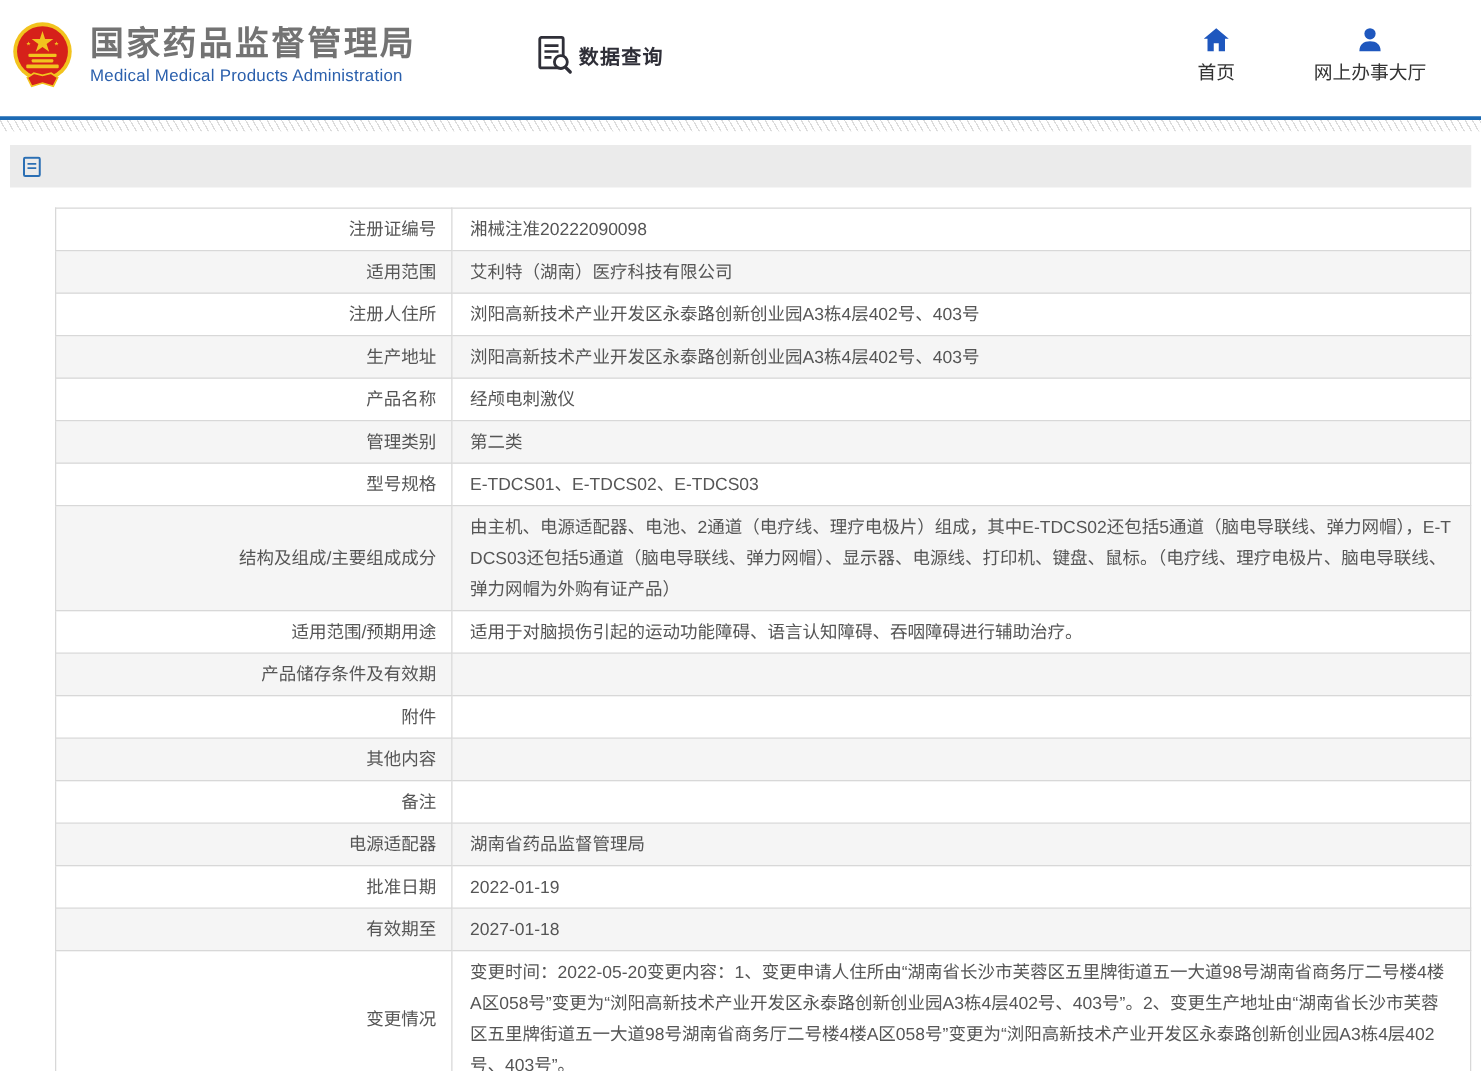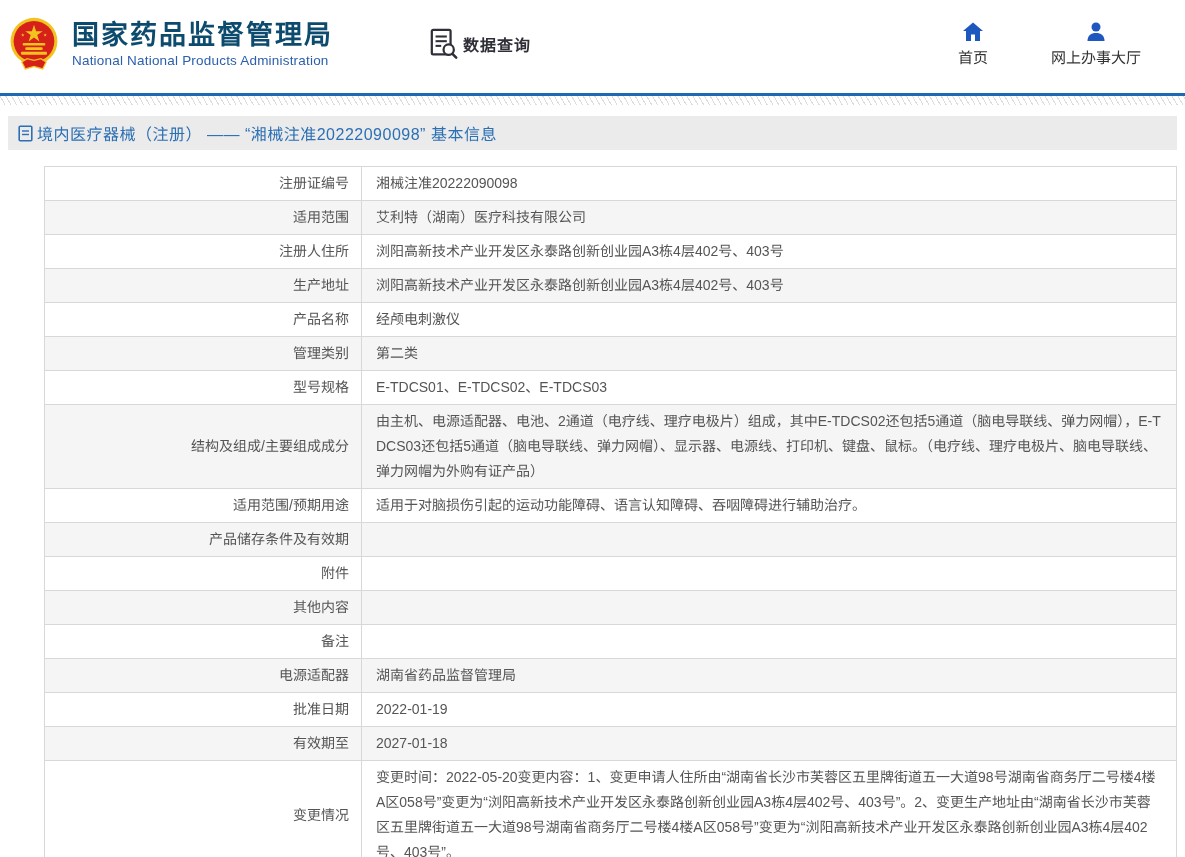--- a/index.html
+++ b/index.html
@@ -8,21 +8,21 @@
     background: #ffffff;
     font-family: "Liberation Sans", "DejaVu Sans", sans-serif;
   }
   
   .site-header {
     height: 93px; display: flex; align-items: center; padding: 0 14px 6px 8px;
   }
   .emblem { width: 52px; height: 56px; flex: 0 0 auto; margin-top: 2px; }
   .brand { margin-left: 12px; }
   .brand-cn {
-    color: #0c4a6e; font-size: 27px; font-weight: bold; letter-spacing: 2px; line-height: 30px;
+    color: #737373; font-size: 27px; font-weight: bold; letter-spacing: 2px; line-height: 30px;
   }
   .brand-en {
     color: #2A5FAC; font-size: 13.5px; margin-top: 3px; letter-spacing: 0.2px;
   }
   .query-entry {
     display: flex; align-items: center; margin-left: 96px; cursor: pointer;
   }
   .query-entry svg { width: 30px; height: 32px; }
   .query-label {
     font-size: 16px; color: #2F2F38; font-weight: 600; margin-left: 4px; letter-spacing: 1px;
@@ -76,21 +76,21 @@
       <polygon fill="#F2C31E" points="18,20 19,22.6 21.6,22.6 19.5,24.2 20.3,26.8 18,25.2 15.7,26.8 16.5,24.2 14.4,22.6 17,22.6" transform="scale(0.55) translate(13,14)"></polygon>
       <polygon fill="#F2C31E" points="42,20 43,22.6 45.6,22.6 43.5,24.2 44.3,26.8 42,25.2 39.7,26.8 40.5,24.2 38.4,22.6 41,22.6" transform="scale(0.55) translate(36,14)"></polygon>
       <rect x="17" y="30" width="26" height="3" rx="1" fill="#F2C31E"></rect>
       <rect x="20" y="35" width="20" height="3" rx="1" fill="#F2C31E"></rect>
       <rect x="15" y="40" width="30" height="3.5" rx="1" fill="#F2C31E"></rect>
       <path d="M16 52 L22 48 L30 50 L38 48 L44 52 L40 60 L30 57 L20 60 Z" fill="#D6211A" stroke="#F2C31E" stroke-width="1.5"></path>
     </svg>
   </span>
   <div class="brand">
     <div class="brand-cn">国家药品监督管理局</div>
-    <div class="brand-en">National National Products Administration</div>
+    <div class="brand-en">Medical Medical Products Administration</div>
   </div>
   <div class="query-entry">
     <svg viewBox="0 0 32 34">
       <rect x="3" y="2" width="20" height="26" rx="1.5" fill="none" stroke="#2F2F38" stroke-width="2.4"></rect>
       <line x1="7" y1="9" x2="19" y2="9" stroke="#2F2F38" stroke-width="2.2"></line>
       <line x1="7" y1="14" x2="19" y2="14" stroke="#2F2F38" stroke-width="2.2"></line>
       <line x1="7" y1="19" x2="13" y2="19" stroke="#2F2F38" stroke-width="2.2"></line>
       <circle cx="21" cy="23" r="5.5" fill="#fff" stroke="#2F2F38" stroke-width="2.4"></circle>
       <line x1="25" y1="27.5" x2="29" y2="31.5" stroke="#2F2F38" stroke-width="2.8" stroke-linecap="round"></line>
     </svg>
@@ -116,21 +116,20 @@
 
 <div class="blue-line"></div>
 <div class="hatch-strip"></div>
 
 <div class="breadcrumb-bar">
   <svg viewBox="0 0 15 17">
     <rect x="1.2" y="1.2" width="12.6" height="14.6" rx="1" fill="none" stroke="#2B6FB4" stroke-width="1.6"></rect>
     <line x1="4" y1="6" x2="11" y2="6" stroke="#2B6FB4" stroke-width="1.4"></line>
     <line x1="4" y1="9.5" x2="11" y2="9.5" stroke="#2B6FB4" stroke-width="1.4"></line>
   </svg>
-  <span class="breadcrumb-text">境内医疗器械（注册） —— “湘械注准20222090098” 基本信息</span>
 </div>
 
 <div class="info-table-wrap">
   <table class="info-table">
     <tbody>
         <tr>
           <td class="cell-label">注册证编号</td>
           <td class="cell-value">湘械注准20222090098</td>
         </tr>
         <tr class="alt">

